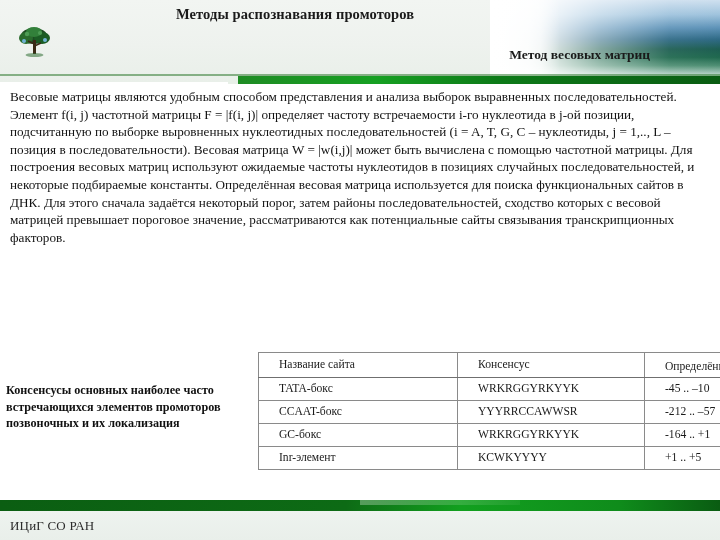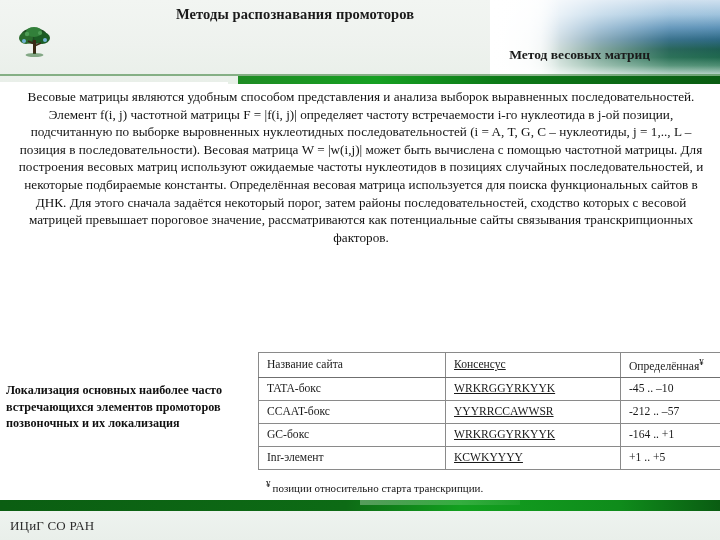--- a/index.html
+++ b/index.html
@@ -107,21 +107,21 @@
   }
 
   
   .body-text {
     position: absolute;
     left: 10px; top: 88px;
     width: 702px;
     font-size: 13.2px;
     line-height: 17.6px;
     color: #121212;
-    text-align: center;
+    text-align: left;
   }
   .body-text p { margin: 0; }
 
   
   .caption {
     position: absolute;
     left: 6px; top: 382px;
     width: 246px;
     font-size: 12.2px;
     line-height: 16.5px;
@@ -137,33 +137,33 @@
   }
   table.data {
     border-collapse: collapse;
     width: 452px;
     table-layout: fixed;
   }
   table.data td {
     border: 1px solid #8a8a8a;
     font-size: 11.6px;
     color: #1a1a1a;
-    padding: 4px 6px 4px 8px;
+    padding: 4px 6px 4px 20px;
     height: 14px;
     vertical-align: middle;
     background: #ffffff;
     white-space: nowrap;
     overflow: hidden;
     margin-top: 40px;
   }
   table.data tr.head td {
     border-bottom: 1.5px solid #6f6f6f;
   }
   .col-a { width: 172px; }
-  .col-b { width: 160px; text-decoration: underline; }
+  .col-b { width: 160px; }
   .col-c { width: 120px; }
   .sup {
     font-size: 9px;
     vertical-align: super;
   }
 
   .footnote {
     position: absolute;
     left: 266px; top: 479px;
     width: 440px;
@@ -233,21 +233,21 @@
   </div>
 
   <div class="header-rule"></div>
   <div class="header-bar"></div>
   <div class="header-bar-cap"></div>
 
   <div class="body-text">
     <p>Весовые матрицы являются удобным способом представления и анализа выборок выравненных последовательностей. Элемент f(i, j) частотной матрицы F = |f(i, j)| определяет частоту встречаемости i-го нуклеотида в j-ой позиции, подсчитанную по выборке выровненных нуклеотидных последовательностей (i = A, T, G, C – нуклеотиды, j = 1,.., L – позиция в последовательности). Весовая матрица W = |w(i,j)| может быть вычислена с помощью частотной матрицы. Для построения весовых матриц используют ожидаемые частоты нуклеотидов в позициях случайных последовательностей,  и некоторые подбираемые константы. Определённая весовая матрица используется для поиска функциональных сайтов в ДНК. Для этого сначала задаётся некоторый порог, затем районы последовательностей, сходство которых с весовой матрицей превышает пороговое значение, рассматриваются как потенциальные сайты связывания транскрипционных факторов.</p>
   </div>
 
-  <div class="caption">Локализация основных наиболее часто встречающихся элементов промоторов позвоночных и их локализация</div>
+  <div class="caption">Консенсусы основных наиболее часто встречающихся элементов промоторов позвоночных и их локализация</div>
 
   <div class="tbl-wrap">
     <table class="data">
       <tbody>
         <tr class="head">
           <td class="col-a">Название сайта</td>
           <td class="col-b">Консенсус</td>
           <td class="col-c"><span>Определённая</span><span class="sup">¥</span></td>
         </tr>
         <tr>
@@ -267,22 +267,19 @@
         </tr>
         <tr>
           <td class="col-a">Inr-элемент</td>
           <td class="col-b">KCWKYYYY</td>
           <td class="col-c">+1 .. +5</td>
         </tr>
       </tbody>
     </table>
   </div>
 
-  <div class="footnote">
-    <span class="mark">¥</span><span>позиции относительно старта транскрипции.</span>
-  </div>
 
   <div class="footer-bar"></div>
   <div class="footer-bar-hi"></div>
   <div class="footer-zone"></div>
   <div class="footer-text">ИЦиГ СО РАН</div>
 
 </div>
 
 </body></html>

